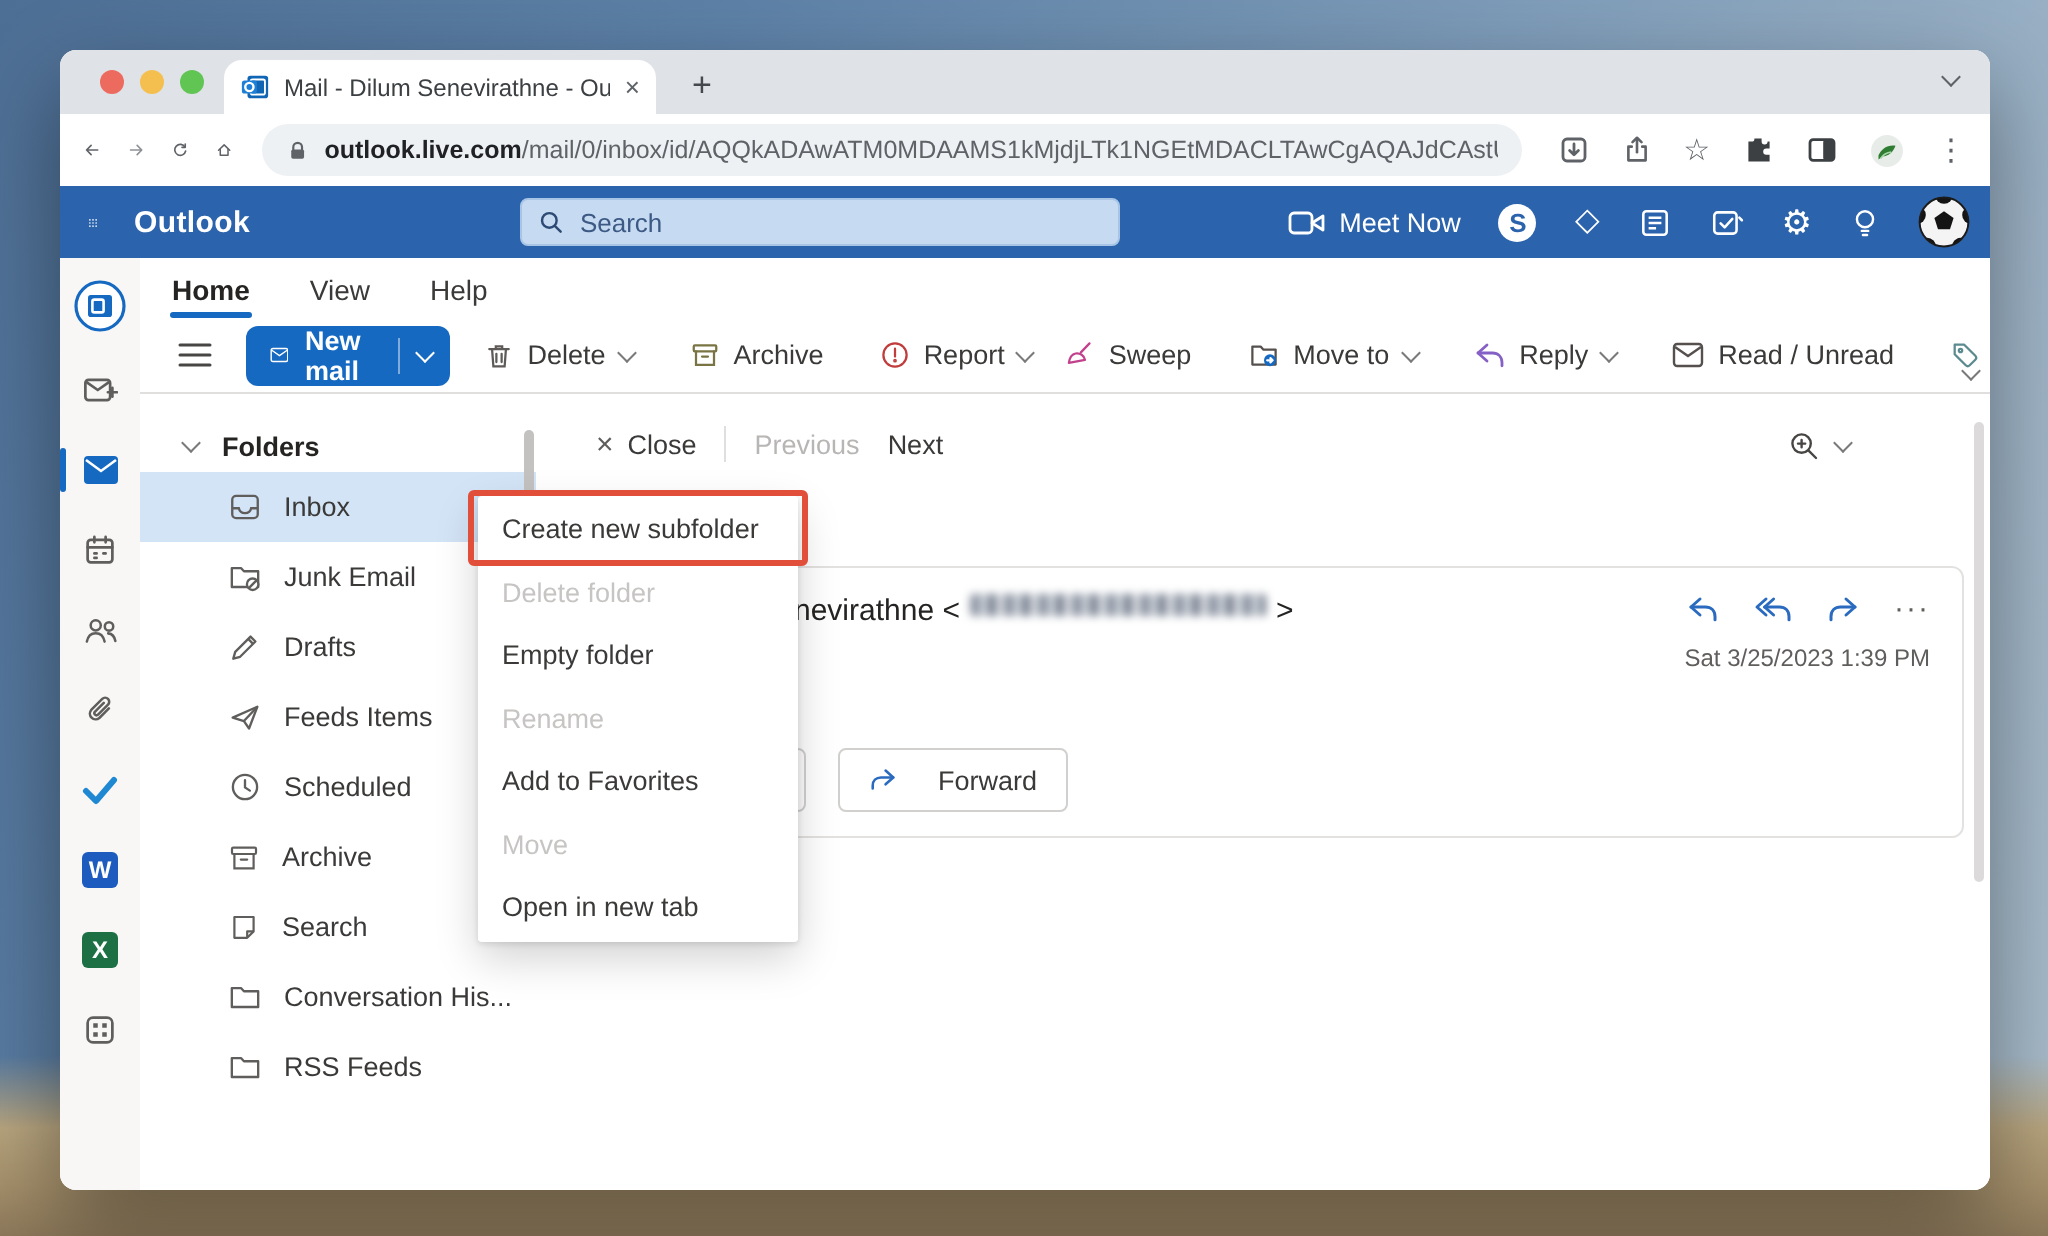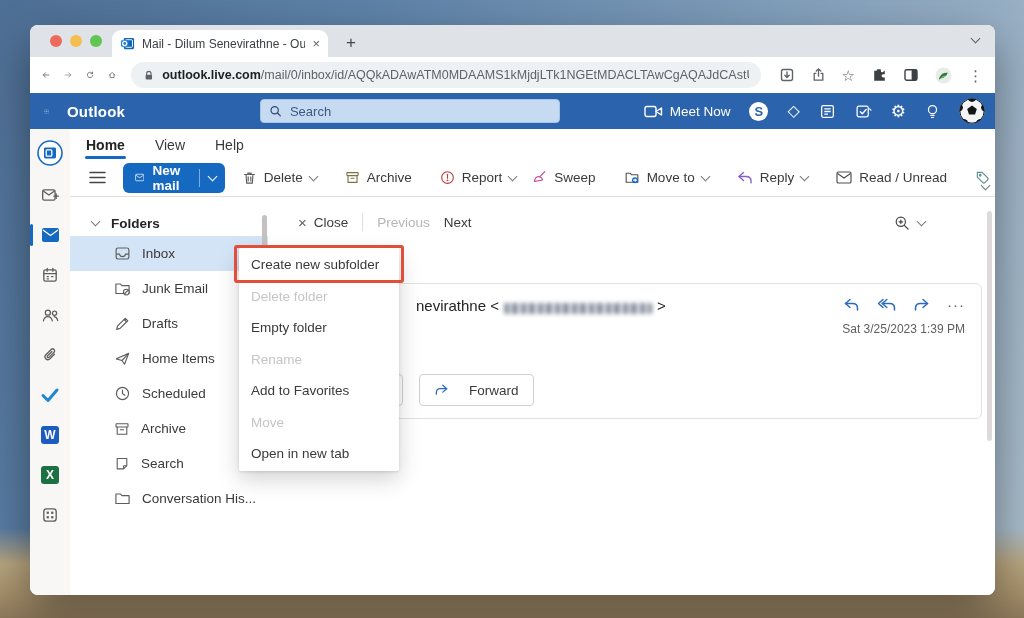--- a/index.html
+++ b/index.html
@@ -109,21 +109,21 @@
   .rtool { position:absolute; left:30px; top:16px; display:flex; align-items:center; gap:14px; }
   .rtbtn { font-size:13.5px; color:#3b3a39; display:flex; align-items:center; gap:7px; cursor:pointer; }
   .rtbtn.disabled { color:#b8b6b4; cursor:default; }
   .rdiv { width:1px; height:18px; background:#e1dfdd; }
   .rzoom { position:absolute; right:70px; top:18px; display:flex; align-items:center; gap:8px; cursor:pointer; }
   .rscroll { position:absolute; right:3px; top:14px; width:5px; height:230px; background:#dcdadb; border-radius:3px; }
 
   .mailcard { position:absolute; left:22px; top:86px; width:692px; height:136px; background:#fff;
     border:1px solid #e4e2e0; border-radius:6px; }
   .sender { position:absolute; left:106px; top:13px; font-size:15px; color:#252423; display:flex;
-    align-items:flex-end; gap:3px;margin-left:19px; }
+    align-items:flex-start; gap:3px; }
   .blurline { width:148px; height:11px; border-radius:2px; display:inline-block; margin:0 2px;
     background:repeating-linear-gradient(90deg,#8d95a3 0 5px,#cfd4da 5px 9px,#737c8c 9px 13px,#dde0e4 13px 17px);
     filter:blur(2px); }
   .mactions { position:absolute; right:16px; top:12px; display:flex; align-items:center; gap:17px; }
   .mdate { position:absolute; right:16px; top:38px; font-size:12px; color:#605e5c; }
   .rbtn { position:absolute; height:32px; border:1px solid #d2d0ce; border-radius:4px; background:#fff;
     display:flex; align-items:center; gap:20px; padding:0 14px; font-size:13.5px; color:#3b3a39; cursor:pointer; }
   .btn-reply { left:28px; top:90px; width:84px; }
   .btn-forward { left:128px; top:90px; }
 
@@ -468,21 +468,21 @@
             <path d="M2.5 13.5l.9-3.2 7.2-7.2 2.3 2.3-7.2 7.2-3.2.9z"></path>
             <path d="M9.5 4.2l2.3 2.3"></path>
           </svg>
         <span>Drafts</span>
       </div>
       <div class="frow">
         <svg class="ficon" width="17" height="17" viewBox="0 0 16 16" fill="none" stroke="#605e5c" stroke-width="1.1" stroke-linejoin="round">
             <path d="M2.2 8.3 13.8 3.2 9.9 13.4 7.5 9.9 2.2 8.3z"></path>
             <path d="M7.5 9.9l6.3-6.7"></path>
           </svg>
-        <span>Home Items</span>
+        <span>Feeds Items</span>
       </div>
       <div class="frow">
         <svg class="ficon" width="17" height="17" viewBox="0 0 16 16" fill="none" stroke="#605e5c" stroke-width="1.1" stroke-linecap="round">
             <circle cx="8" cy="8" r="5.7"></circle>
             <path d="M8 4.8v3.4l2.3 1.5"></path>
           </svg>
         <span>Scheduled</span>
       </div>
       <div class="frow">
         <svg class="ficon" width="16" height="16" viewBox="0 0 16 16" fill="none" stroke="#605e5c" stroke-width="1.1" stroke-linecap="round">
@@ -496,20 +496,26 @@
             <path d="M3.2 2.5h9.6v7.2l-3.2 3.2H3.2z"></path>
             <path d="M12.8 9.7H9.6v3.2"></path>
           </svg>
         <span>Search</span>
       </div>
       <div class="frow">
         <svg class="ficon" width="17" height="17" viewBox="0 0 16 16" fill="none" stroke="#605e5c" stroke-width="1.1" stroke-linejoin="round">
             <path d="M1.8 3.8h4.3l1.4 1.5h6.7v7.4H1.8z"></path>
           </svg>
         <span>Conversation His...</span>
+      </div>
+      <div class="frow">
+        <svg class="ficon" width="17" height="17" viewBox="0 0 16 16" fill="none" stroke="#605e5c" stroke-width="1.1" stroke-linejoin="round">
+            <path d="M1.8 3.8h4.3l1.4 1.5h6.7v7.4H1.8z"></path>
+          </svg>
+        <span>RSS Feeds</span>
       </div>
       <div class="fscroll"></div>
     </div>
 
     <div class="rpane">
       <div class="rtool">
         <div class="rtbtn">
           <span style="font-size:15px;color:#605e5c">×</span>
           <span>Close</span>
         </div>

